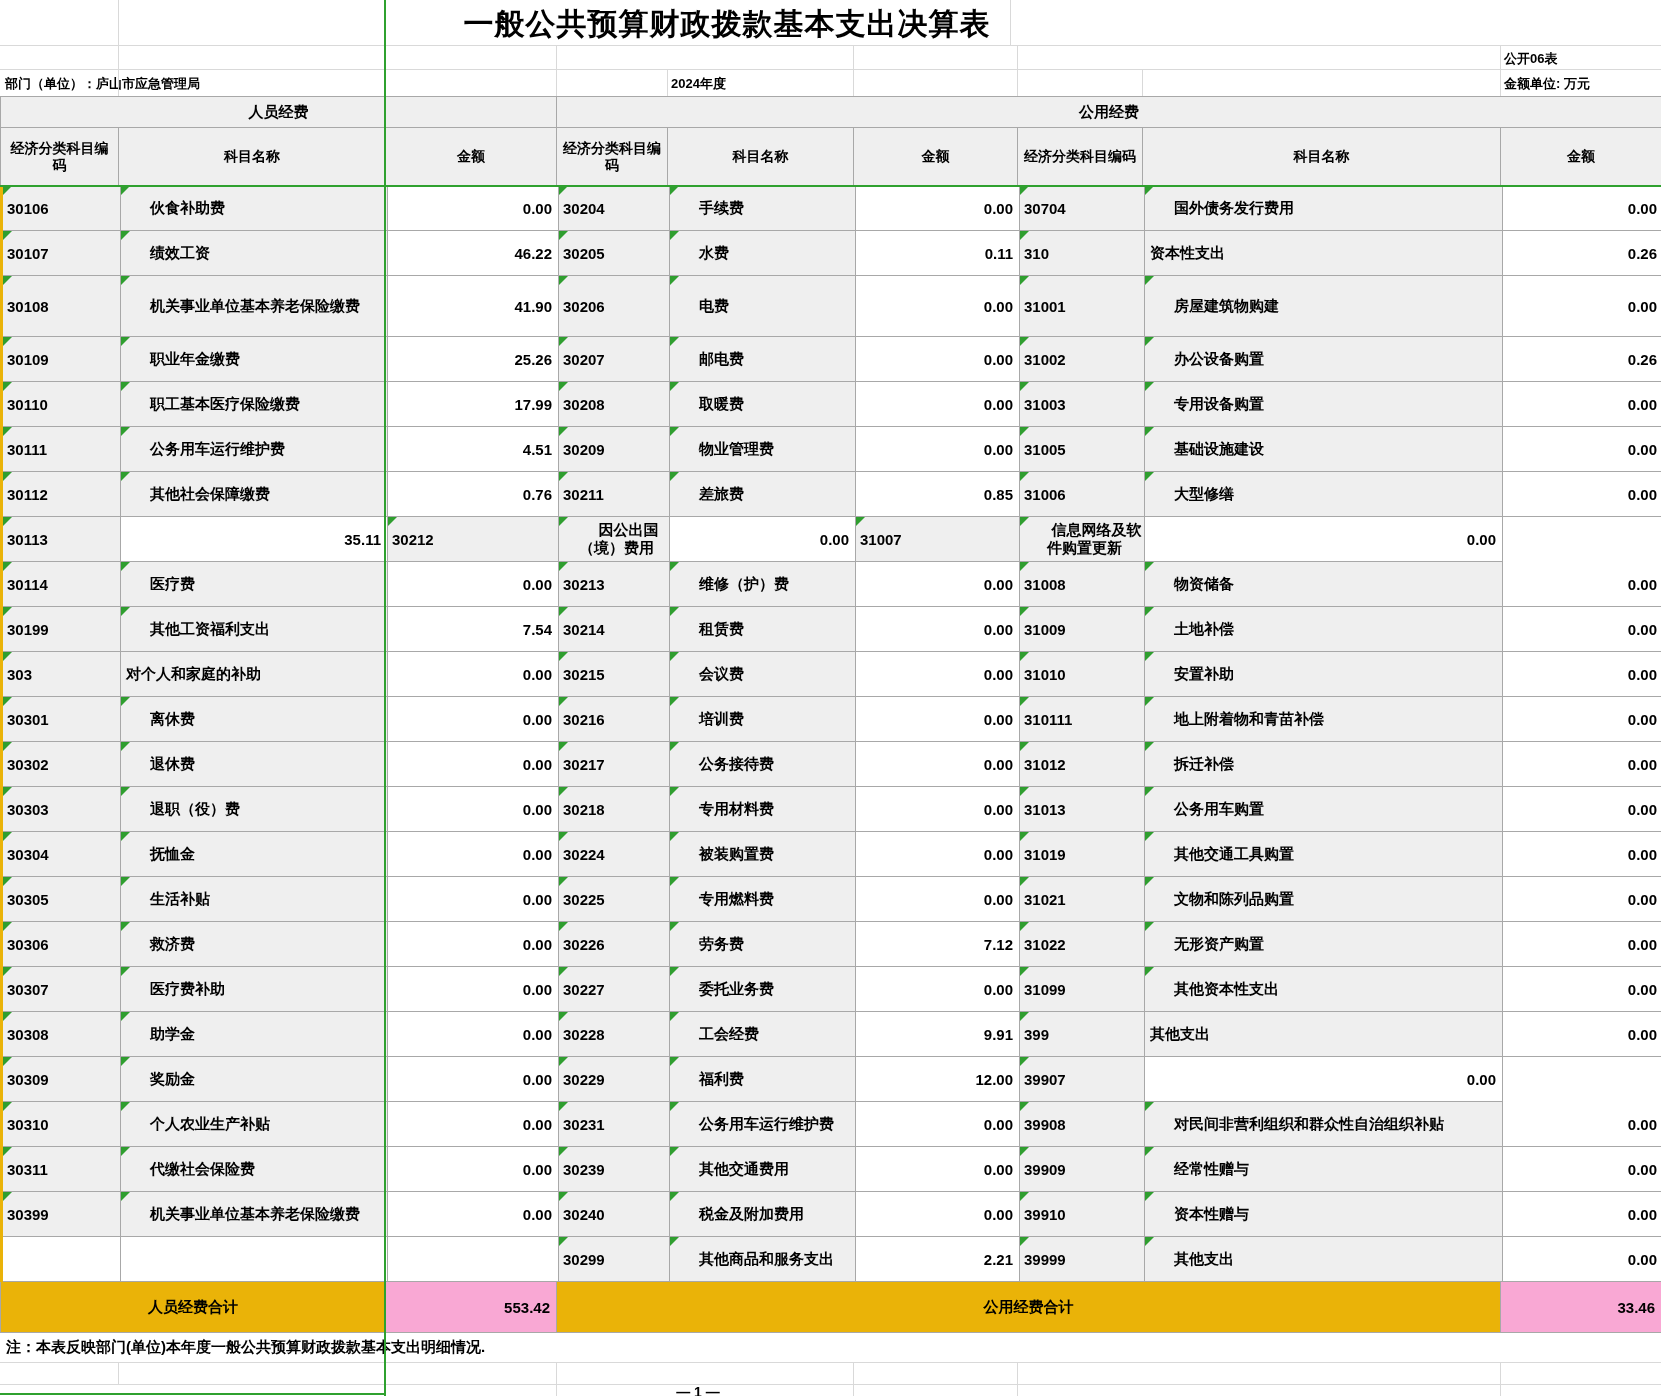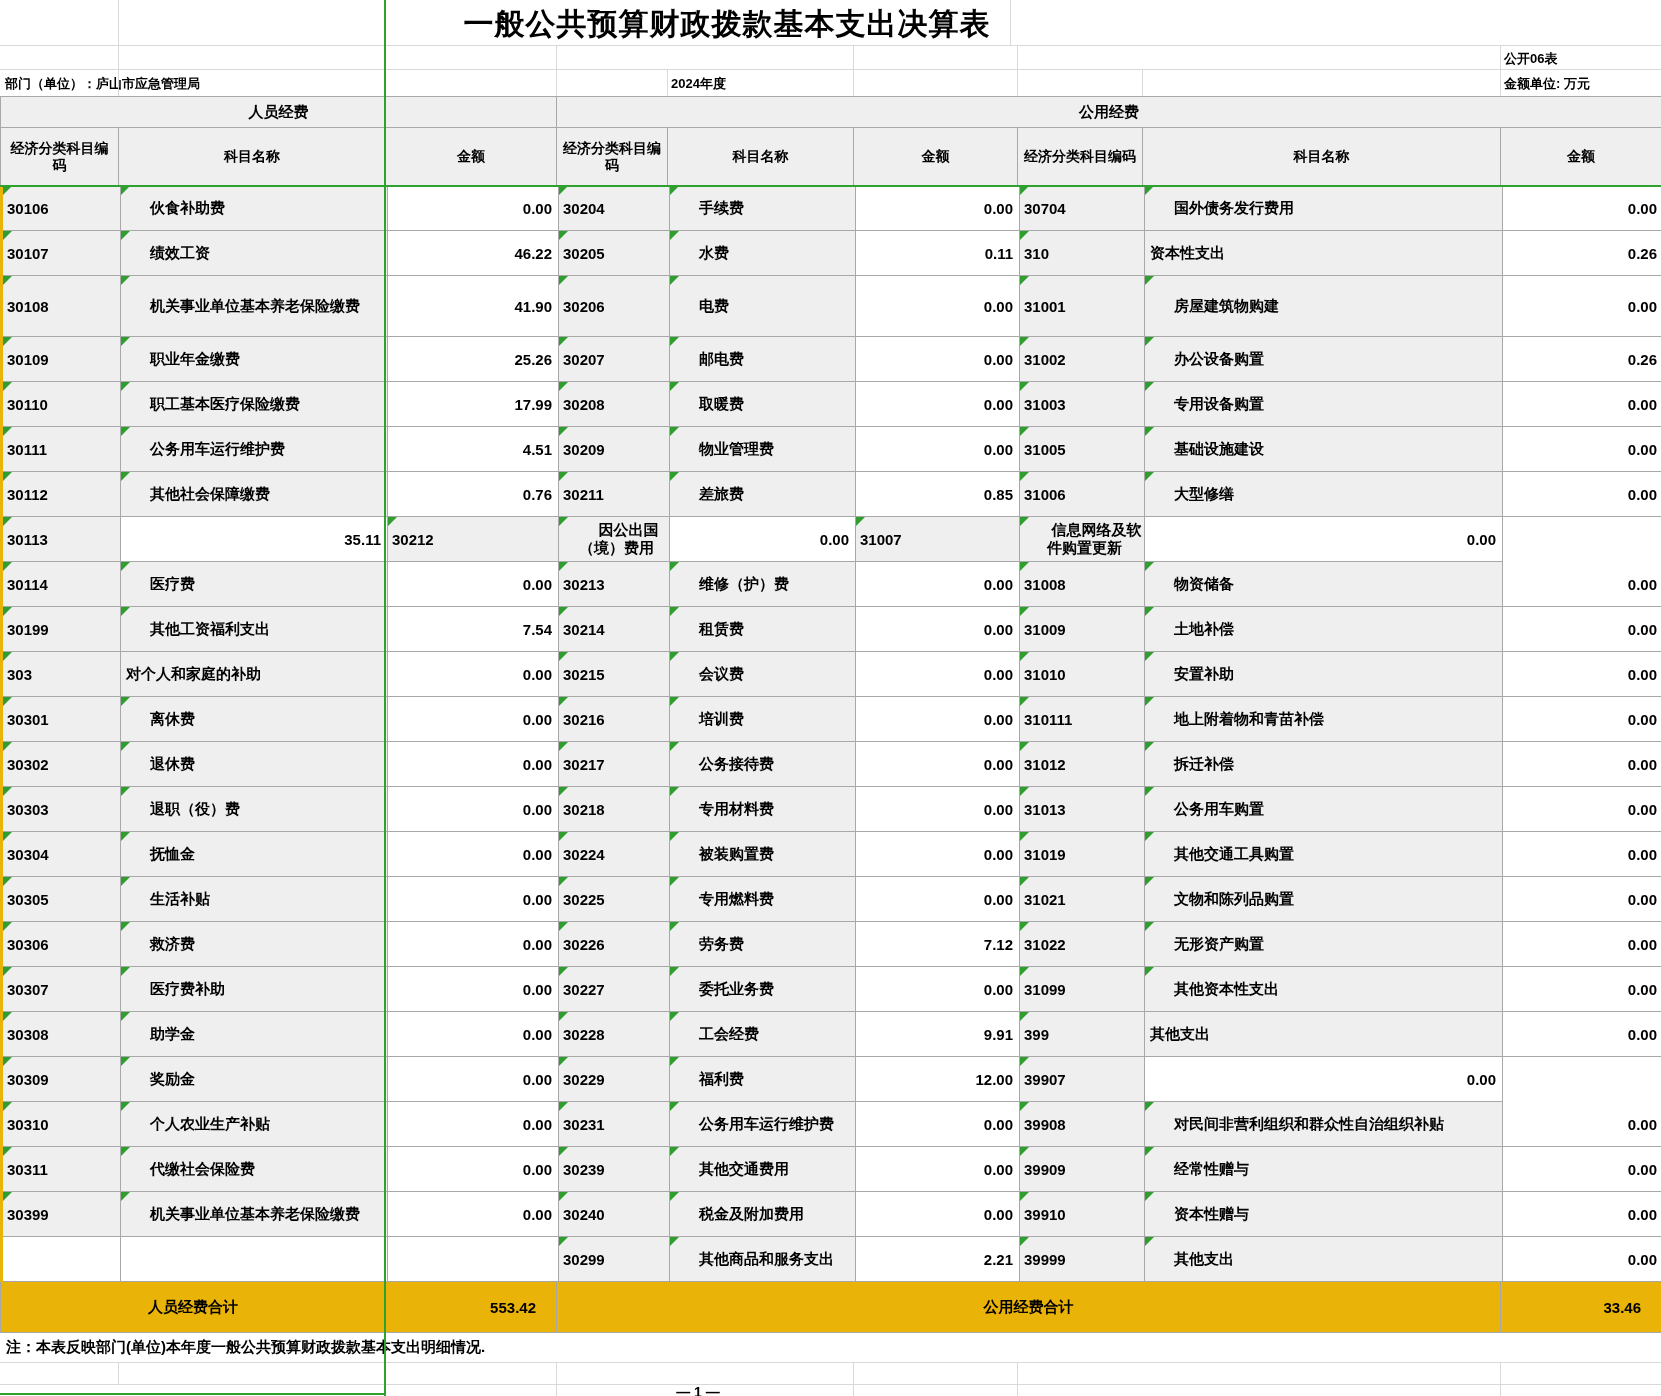--- a/index.html
+++ b/index.html
@@ -39,21 +39,21 @@
   .cell.code.sec span{font-weight:900;}
   .cell.emp{background:#fff;}
   .k-n1 span{max-width:236px;}
   .tri{position:absolute;top:0;left:0;width:0;height:0;border-top:9px solid #2f9e2f;border-right:9px solid transparent;}
   
   #totals{top:1282px;left:0;display:grid;grid-template-columns:385px 171px 944px 161px;height:51px;
           border-left:1px solid #a8a8a8;box-sizing:border-box;}
   #totals .tcell{border-right:1px solid #a8a8a8;border-bottom:1px solid #a8a8a8;box-sizing:border-box;
           display:flex;align-items:center;font-size:15px;}
   #totals .tlabel{background:#eab308;justify-content:center;}
-  #totals .tval{background:#eab308;justify-content:flex-end;padding-right:20px;}
+  #totals .tval{background:#f9a8d4;justify-content:flex-end;padding-right:6px;}
   
   #note{top:1338px;left:6px;font-size:15px;white-space:nowrap;}
   #pagenum{top:1384px;left:648px;width:100px;text-align:center;font-size:14px;}
 </style>
 </head>
 <body>
 
 <div id="sheet">
 
   <div id="title" class="abs">一般公共预算财政拨款基本支出决算表</div>

